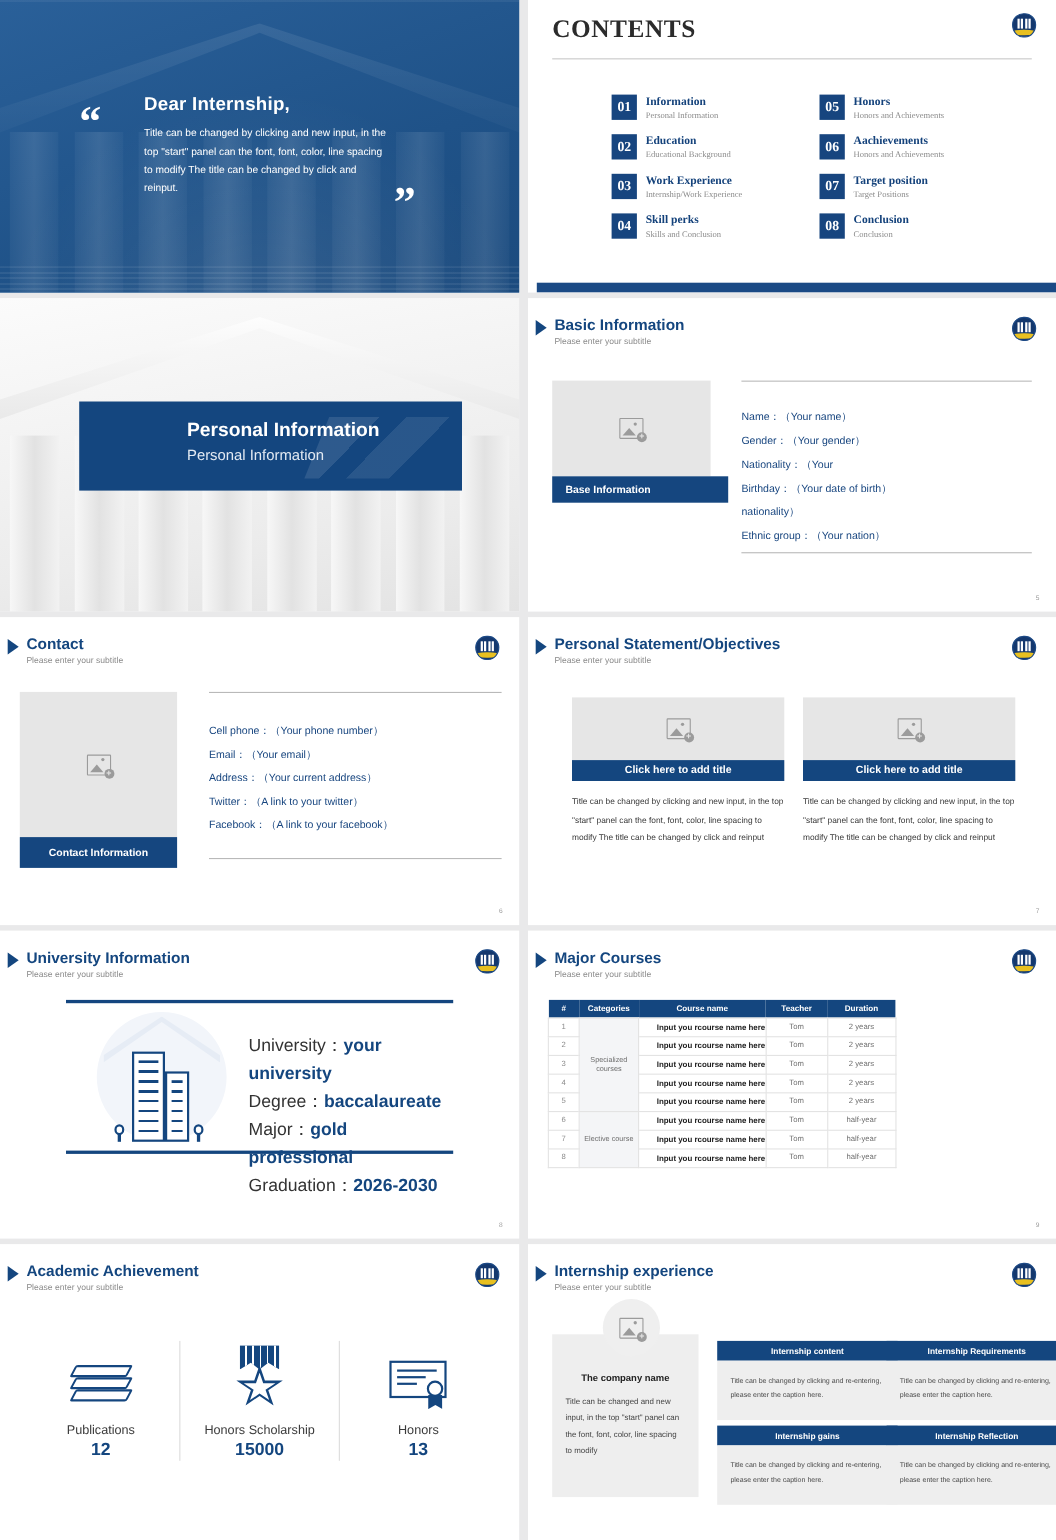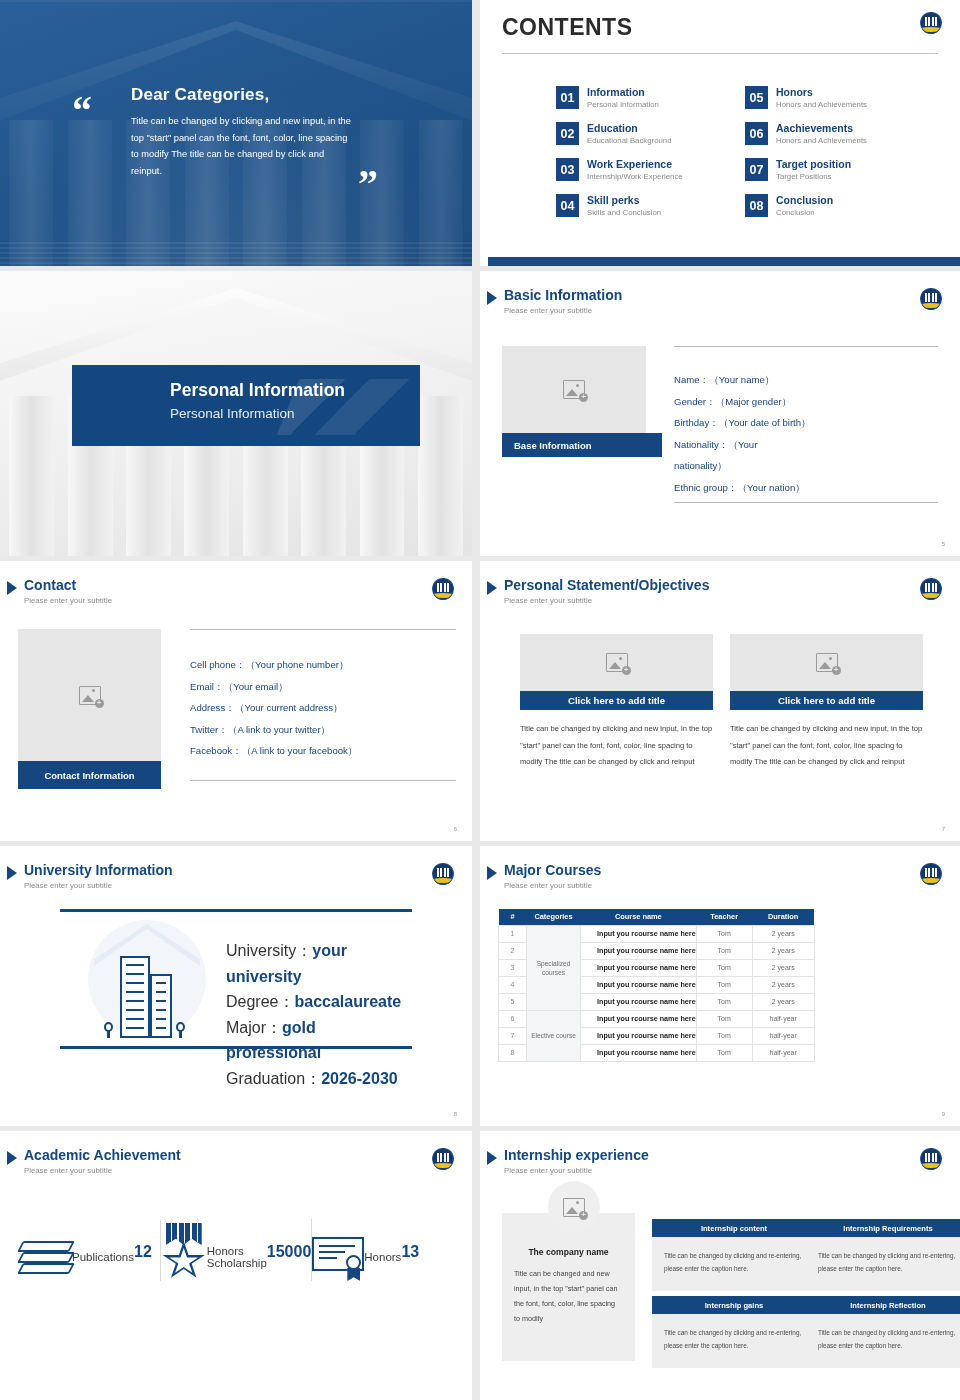--- a/index.html
+++ b/index.html
@@ -61,21 +61,21 @@
     position: absolute; color: #fff; font-size: 40px; font-weight: 700;
     font-family: "Liberation Serif", serif; line-height: .8;
   }
   .s1 .qm-open { left: 72px; top: 95px; }
   .s1 .qm-close { left: 358px; top: 168px; }
   .s1 .body { position: absolute; left: 131px; top: 85px; width: 220px; color: #fff; }
   .s1 h1 { font-size: 17px; font-weight: 700; letter-spacing: .2px; margin-bottom: 8px; }
   .s1 .para { font-size: 9.3px; line-height: 16.5px; }
 
   
-  .s2 { padding: 0; }
+  .s2 { padding: 0; font-family: Liberation Serif, serif; }
   .s2 h1 { position: absolute; left: 22px; top: 14px; font-size: 23px; font-weight: 700; color: #2b2b2b; letter-spacing: .5px; }
   .s2 .rule { position: absolute; left: 22px; right: 22px; top: 53px; height: 1px; background: #c8c8c8; }
   .s2 .logo { right: 18px; top: 12px; }
   .s2 .toc { position: absolute; left: 76px; top: 86px; right: 30px;
     display: grid; grid-template-columns: 1fr 1fr; column-gap: 4px; row-gap: 12px; }
   .toc-item { display: flex; gap: 8px; align-items: flex-start; }
   .toc-num {
     width: 23px; height: 23px; flex: 0 0 23px; background: #17457f; color: #fff;
     font-size: 12.5px; font-weight: 700; display: flex; align-items: center; justify-content: center;
   }
@@ -160,21 +160,21 @@
   .tbl thead th { background: #14467f; color: #fff; font-size: 7.4px; font-weight: 700; height: 16px; }
   .tbl td { border: 1px solid #e3e3e3; height: 17px; text-align: center; color: #6e6e6e; }
   .tbl td.num { color: #8a8a8a; width: 28px; }
   .tbl td.cat { background: #f4f5f7; color: #6e6e6e; font-size: 6.6px; line-height: 9px; width: 54px; }
   .tbl td.cname { text-align: left; padding-left: 16px; color: #1c1c1c; font-weight: 700; font-size: 7.2px; }
   .tbl td.tch { width: 56px; }
   .tbl td.dur { width: 62px; }
 
   
   .ach { position: absolute; left: 20px; right: 20px; top: 88px; display: flex; }
-  .ach-col { flex: 1; display: flex; flex-direction: row; align-items: center; }
+  .ach-col { flex: 1; display: flex; flex-direction: column; align-items: center; }
   .ach-col + .ach-col { border-left: 1px solid #dcdcdc; }
   .ach-ico { height: 62px; display: flex; align-items: flex-end; justify-content: center; }
   .ach-lbl { margin-top: 14px; font-size: 11.5px; color: #3a3a3a; }
   .ach-val { margin-top: 3px; font-size: 16px; font-weight: 700; color: #14467f; }
   
   .ic-books { position: relative; width: 52px; height: 40px; }
   .ic-books i { position: absolute; left: 0; width: 52px; height: 11px; border: 2.6px solid #14467f;
     border-radius: 2px; transform: skewX(-28deg); background: #fff; }
   .ic-books i:nth-child(1) { top: 0; }
   .ic-books i:nth-child(2) { top: 11px; }
@@ -230,21 +230,21 @@
         <i></i>
         <i></i>
         <i></i>
         <i></i>
         <i></i>
     </div>
     <div class="steps"></div>
     <div class="quote-mark qm-open">“</div>
     <div class="quote-mark qm-close">”</div>
     <div class="body">
-      <h1>Dear Categories,</h1>
+      <h1>Dear Internship,</h1>
       <div class="para">Title can be changed by clicking and new input, in the top "start" panel can the font, font, color, line spacing to modify The title can be changed by click and reinput.</div>
     </div>
   </div>
 
   <div class="slide s2">
     <h1>CONTENTS</h1>
     <div class="rule"></div>
     <div class="logo">
       <div class="shield"></div>
         <div class="bars">
@@ -356,23 +356,23 @@
       <div class="ph-ico">
           <span class="ph-plus">+</span>
         </div>
     </div>
     <div class="card-cap" style="position:absolute;left:22px;top:162px;width:160px;height:24px;">Base Information</div>
 
     <div class="kv-wrap" style="left:194px;top:75px;width:264px;">
       <div class="kv-line"></div>
       <div style="height:22px"></div>
       <div class="kv">Name：（Your name）</div>
-      <div class="kv">Gender：（Major gender）</div>
+      <div class="kv">Gender：（Your gender）</div>
+      <div class="kv">Nationality：（Your</div>
       <div class="kv">Birthday：（Your date of birth）</div>
-      <div class="kv">Nationality：（Your</div>
       <div class="kv">nationality）</div>
       <div class="kv">Ethnic group：（Your nation）</div>
       <div style="height:4px"></div>
       <div class="kv-line"></div>
     </div>
     <div class="pgnum">5</div>
   </div>
 
   <div class="slide">
     <div class="hdr">

